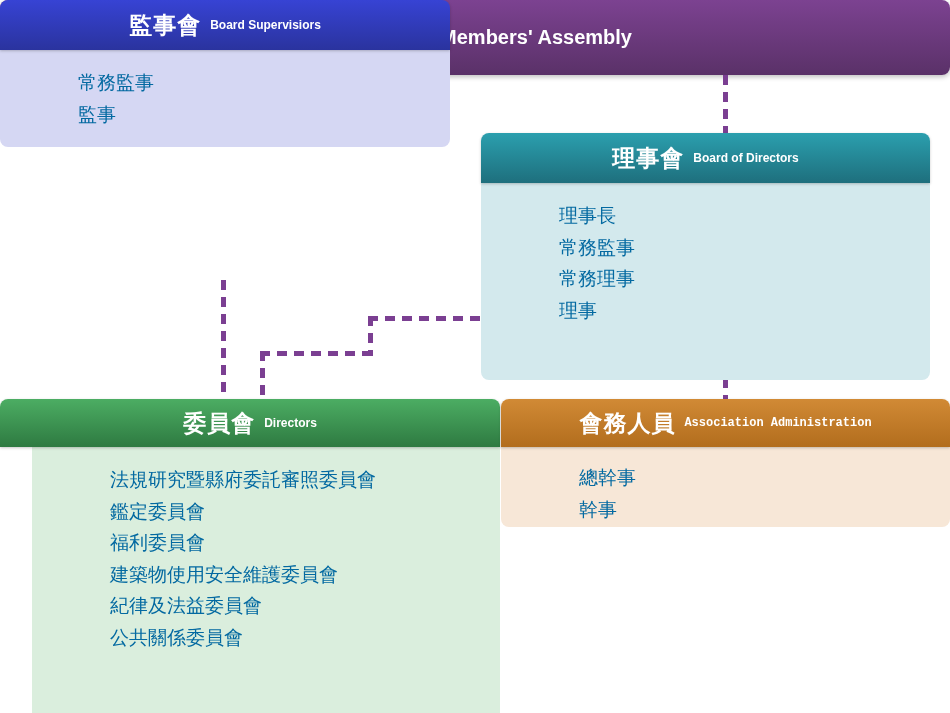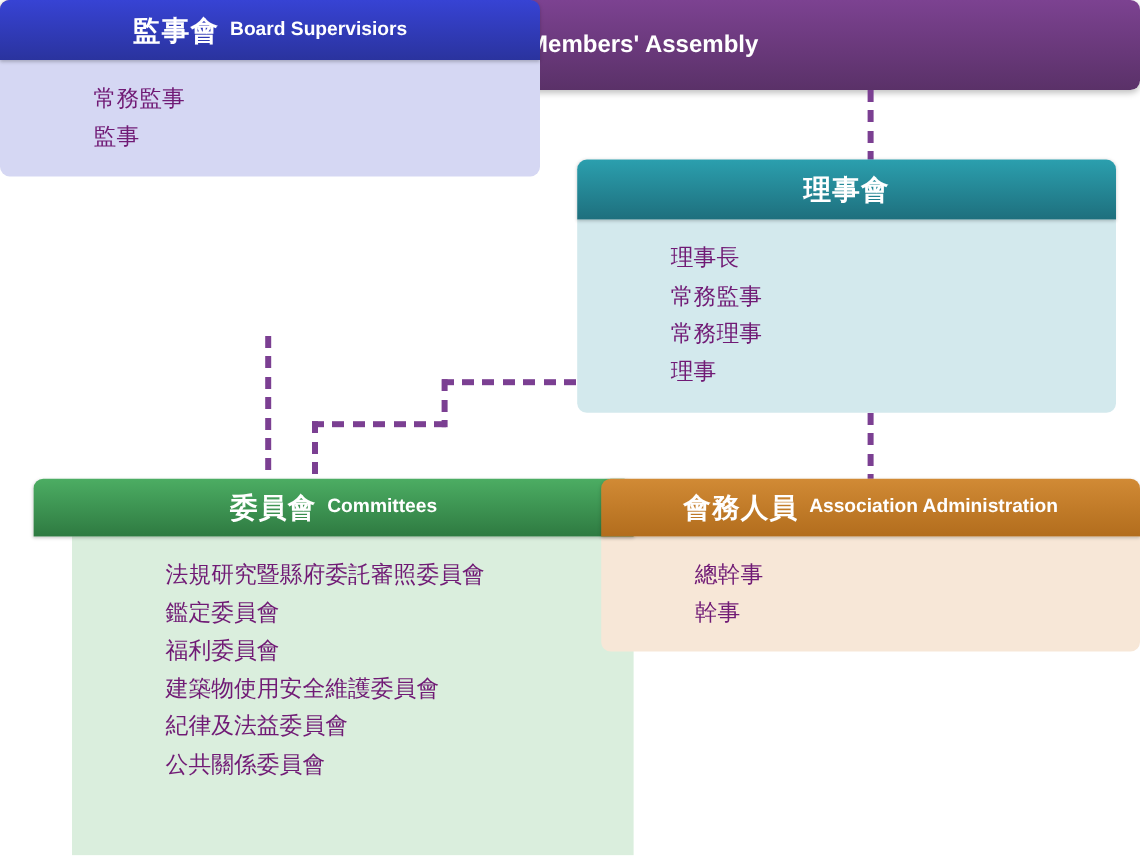--- a/index.html
+++ b/index.html
@@ -37,56 +37,56 @@
     display: flex;
     align-items: center;
     justify-content: center;
     gap: 9px;
     color: #ffffff;
     box-shadow: 0 1px 3px rgba(0,0,0,0.22);
     position: relative;
     z-index: 2;
   }
   .box-header .zh { font-size: 23px; font-weight: bold; letter-spacing: 1px; }
-  .box-header .en { font-size: 16px; font-weight: bold; }
+  .box-header .en { font-size: 12px; font-weight: bold; }
   .box-body {
     border-radius: 0 0 8px 8px;
     padding: 17px 10px 0 78px;
     box-sizing: border-box;
     position: relative;
     z-index: 1;
   }
   .box-body ul {
     margin: 0; padding: 0;
     list-style: none;
   }
   .box-body li {
     font-size: 19px;
     line-height: 31.6px;
-    color: #701a75;
+    color: #0369a1;
     white-space: nowrap;
   }
 
   
   .box-supervisors { left: 0;   top: 133; width: 450px; }
   .box-supervisors .box-body { height: 97px; background: var(--supervisors_body); }
   .box-supervisors .box-header { background: linear-gradient(180deg, var(--supervisors_top), var(--supervisors_bottom)); }
 
   .box-directors { left: 481px; top: 133px; width: 449px; }
-  .box-directors .box-body { height: 161px; background: var(--directors_body); }
+  .box-directors .box-body { height: 197px; background: var(--directors_body); }
   .box-directors .box-header { background: linear-gradient(180deg, var(--directors_top), var(--directors_bottom)); }
 
-  .box-committees { left: 0; top: 399px; width: 500px; padding-left: 28px; }
+  .box-committees { left: 0; top: 399px; width: 500px; }
   .box-committees .box-header { height: 48px; }
   .box-committees .box-body { height: 266px; background: var(--committees_body); border-radius: 0; margin-left: 32px; }
   .box-committees .box-header { background: linear-gradient(180deg, var(--committees_top), var(--committees_bottom)); }
 
-  .box-administration { left: 501px; top: 399px; width: 449px; }
+  .box-administration { left: 501px; top: 399px; width: 449px; font-family: Liberation Mono, monospace; }
   .box-administration .box-header { height: 48px; }
-  .box-administration .box-body { height: 96px; background: var(--administration_body); }
+  .box-administration .box-body { height: 80px; background: var(--administration_body); }
   .box-administration .box-header { background: linear-gradient(180deg, var(--administration_top), var(--administration_bottom)); }
 
   
   .conn { position: absolute; z-index: 0; }
   .conn.v {
     width: 5px;
     background: repeating-linear-gradient(180deg,
       var(--connector) 0 10px, transparent 10px 17px);
   }
   .conn.h {
@@ -131,35 +131,36 @@
       <ul>
           <li>常務監事</li>
           <li>監事</li>
         </ul>
     </div>
   </div>
 
   <div class="org-box box-directors">
     <div class="box-header">
       <span class="zh">理事會</span>
+      <span class="en">Board of Directors</span>
     </div>
     <div class="box-body">
       <ul>
           <li>理事長</li>
           <li>常務監事</li>
           <li>常務理事</li>
           <li>理事</li>
         </ul>
     </div>
   </div>
 
   <div class="org-box box-committees">
     <div class="box-header">
       <span class="zh">委員會</span>
-      <span class="en">Committees</span>
+      <span class="en">Directors</span>
     </div>
     <div class="box-body">
       <ul>
           <li>法規研究暨縣府委託審照委員會</li>
           <li>鑑定委員會</li>
           <li>福利委員會</li>
           <li>建築物使用安全維護委員會</li>
           <li>紀律及法益委員會</li>
           <li>公共關係委員會</li>
         </ul>

